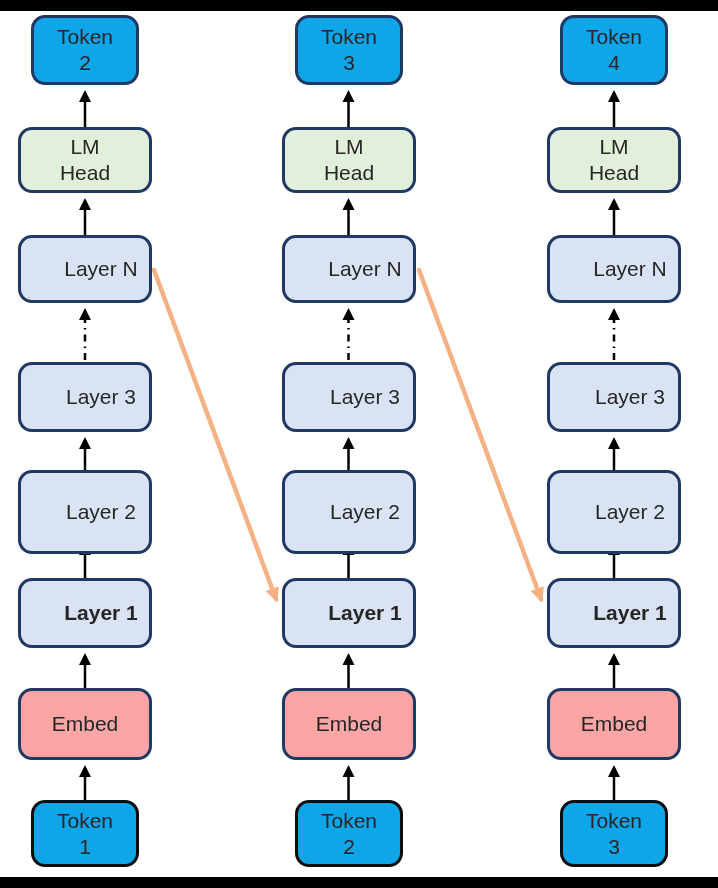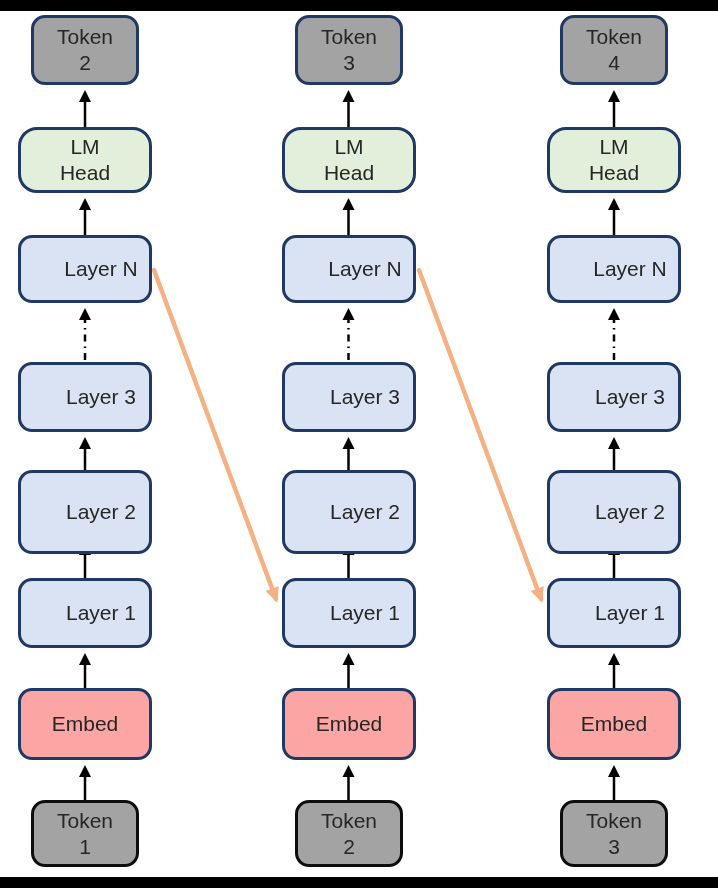--- a/index.html
+++ b/index.html
@@ -10,38 +10,38 @@
   .bar{position:absolute;left:0;width:718px;height:11px;background:#000;}
   .bar.top{top:0;}
   .bar.bottom{top:877px;}
   .box{
     position:absolute;box-sizing:border-box;border-radius:14px;
     display:flex;flex-direction:column;align-items:center;justify-content:center;
     font-size:21px;color:#262626;line-height:1.22;text-align:center;
   }
   
   .f-blue{background:#dae3f3;padding-left:32px;}
-  .f-green{background:#e2efda;border-radius:19px;}
+  .f-green{background:#e2efda;}
   .f-yellow{background:#fca5a5;}
-  .f-gray{background:#a3a3a3;}
+  .f-gray{background:#0ea5e9;}
   
   .b-navy{border:3.5px solid #1f3864;}
   .b-black{border:3.5px solid #0d0d0d;}
   
   .wide{width:134px;}
   .tok{width:108px;}
   .c1w{left:18px;}   .c2w{left:282px;}  .c3w{left:547px;}
   .c1t{left:31px;}   .c2t{left:295px;}  .c3t{left:560px;}
   
   .r-token-top{top:15px;height:70px;}
   .r-lmhead{top:127px;height:66px;}
   .r-layern{top:235px;height:68px;}
   .r-layer3{top:362px;height:70px;text-align:right;}
   .r-layer2{top:470px;height:84px;align-items:center;}
-  .r-layer1{top:578px;height:70px;}
+  .r-layer1{top:578px;height:70px;font-weight:bold;}
   .r-embed{top:688px;height:72px;}
   .r-token-bottom{top:800px;height:67px;}
   svg.arrows{position:absolute;left:0;top:0;width:718px;height:888px;pointer-events:none;}
 </style>
 </head>
 <body>
 
 <div id="canvas">
 
   <div class="bar top"></div>

